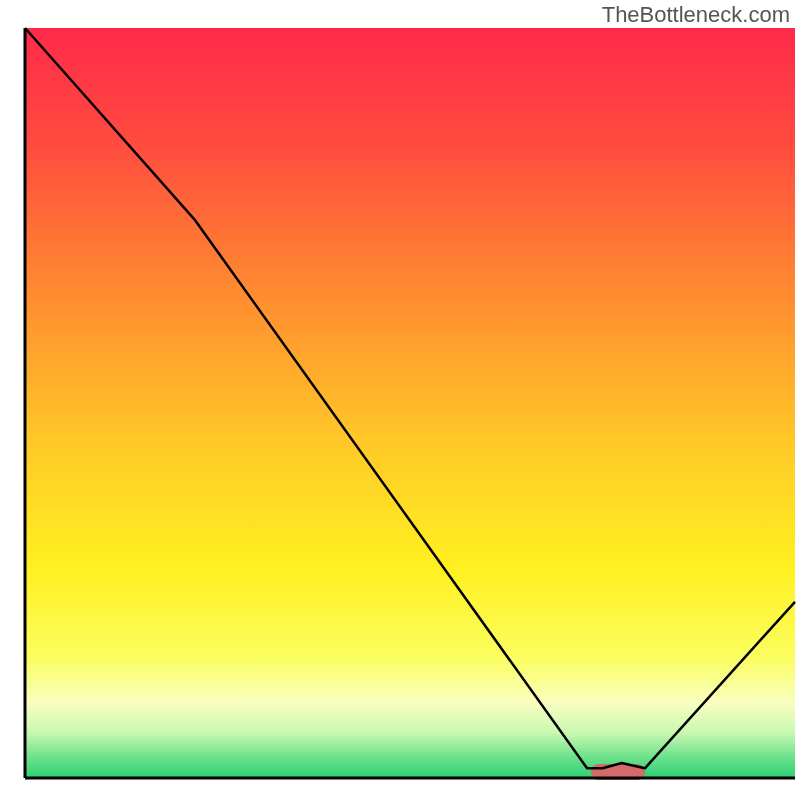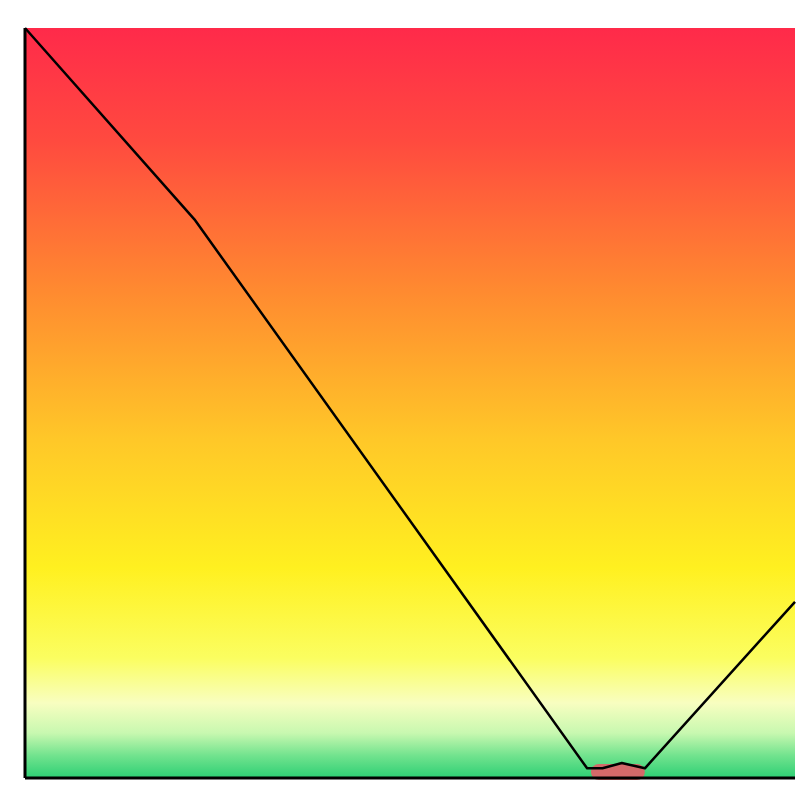--- a/index.html
+++ b/index.html
@@ -27,20 +27,21 @@
   svg {
     position: absolute;
     top: 0;
     left: 0;
   }
 </style>
 </head>
 <body>
 
 <div class="container">
+  <div class="watermark">TheBottleneck.com</div>
   <svg id="chart-svg" width="800" height="800">
     <defs>
       <linearGradient id="bg-grad" x1="0" y1="0" x2="0" y2="1">
           <stop offset="0%" stop-color="#ff2a4a"></stop>
           <stop offset="15%" stop-color="#ff4a3f"></stop>
           <stop offset="35%" stop-color="#ff8a30"></stop>
           <stop offset="55.00000000000001%" stop-color="#ffc828"></stop>
           <stop offset="72%" stop-color="#fff020"></stop>
           <stop offset="84%" stop-color="#fbfe60"></stop>
           <stop offset="90%" stop-color="#f8fec0"></stop>

